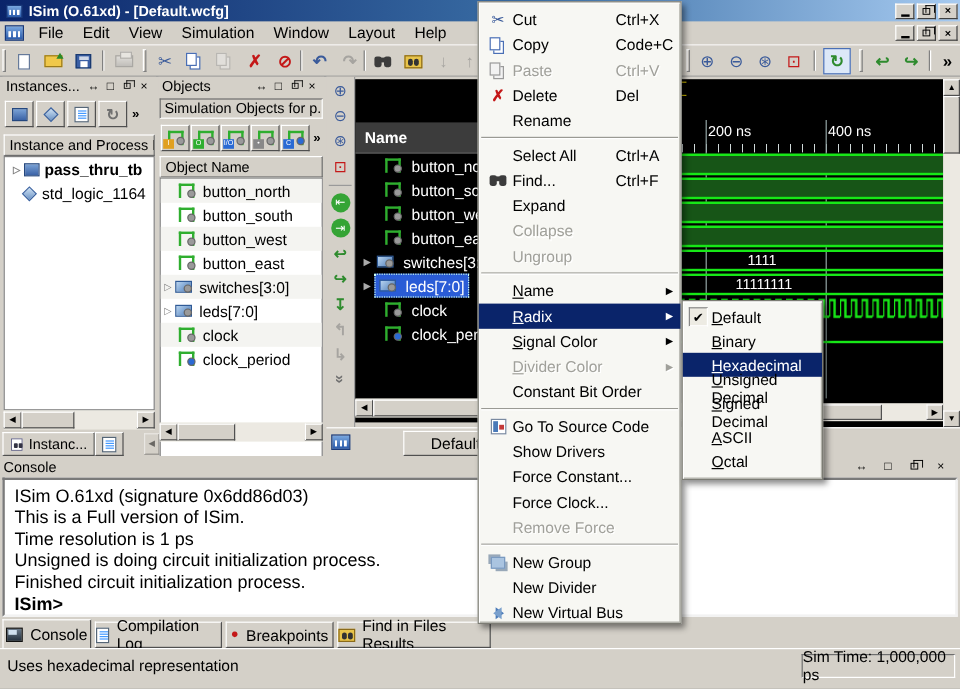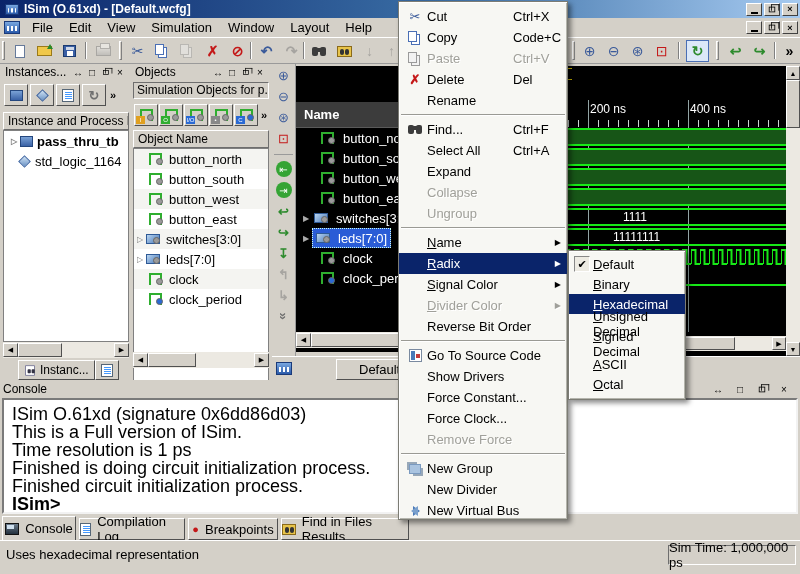--- a/index.html
+++ b/index.html
@@ -102,21 +102,21 @@
 .msep{height:2px;border-top:1px solid #9a9a94;border-bottom:1px solid #fff;margin:3px 2px}
 #sub{left:568px;top:250px;width:118px;height:150px;background:#f7f7f3;border:1px solid #7c7c74;box-shadow:inset 1px 1px 0 #fff,inset -1px -1px 0 #b4b4ac,3px 3px 5px rgba(0,0,0,.45);padding-top:3px;z-index:60}
 .smi{height:20px;display:flex;align-items:center;padding:0 6px 0 2px;font-size:13px}
 .smi .chk{width:22px;display:flex;justify-content:center;align-items:center;flex:none;font-size:11px}
 .chkbox{width:16px;height:16px;border:1px solid;border-color:#888 #fff #fff #888;background:#edebe3;display:flex;align-items:center;justify-content:center;font-size:11px}
 .smi.hl{background:#0a246a;color:#fff}
 .ufl{display:inline-block}
 .ufl::first-letter{text-decoration:underline}
 
 #console{left:0;top:380px;width:800px;height:136px;background:#d4d0c8}
-.cline{font-size:18px;line-height:18px;white-space:pre}
+.cline{font-size:15px;line-height:18px;white-space:pre}
 
 .btab{position:absolute;height:22px;background:#d4d0c8;border:1px solid;border-color:#fff #505050 #505050 #fff;display:flex;align-items:center;justify-content:center;gap:6px;font-size:13px}
 
 #statusbar{left:0;top:540px;width:800px;height:34px;background:#d4d0c8;border-top:1px solid #fff}
 .badge{position:absolute;left:1px;bottom:1px;width:9px;height:8px;color:#fff;font-size:6px;display:flex;align-items:center;justify-content:center}
 </style>
 </head>
 <body>
 
 <div id="page">
@@ -276,21 +276,21 @@
       <div class="lrow" style="padding-left:16px">
         <span class="ic-cube" style="margin-right:6px"></span>
         <span>std_logic_1164</span>
       </div>
     </div>
     <div class="abs sb flex" style="left:1px;top:278px;width:126px;height:16px">
       <span class="sbtn" style="width:15px;height:14px">◀</span>
       <span class="thumb" style="width:44px;height:14px"></span>
       <span class="sbtn" style="width:15px;height:14px;margin-left:auto">▶</span>
     </div>
-    <div class="abs flex" style="left:16px;top:296px;width:144px;height:20px">
+    <div class="abs flex" style="left:0;top:296px;width:144px;height:20px">
       <span class="rb flex" style="height:20px;padding:0 5px;gap:4px;background:#d4d0c8;font-size:12px">
         <span class="ic-sres" style="transform:scale(.8)"></span>
         <span>Instanc...</span>
       </span>
       <span class="rb flex" style="height:20px;width:24px;justify-content:center">
           <span class="ic-log"></span>
         </span>
       <span class="sbtn" style="width:13px;height:18px;margin-left:auto;opacity:.5">◀</span>
       <span class="sbtn" style="width:13px;height:18px">▶</span>
     </div>
@@ -517,21 +517,21 @@
         <span class="ptbtn">↔</span>
         <span class="ptbtn">□</span>
         <span class="ptbtn"><span class="ic-restore" style="display:inline-block;transform:scale(.8)"></span></span>
         <span class="ptbtn">×</span>
       </span>
     </div>
     <div class="abs sunk" style="left:2px;top:18px;width:796px;height:116px;background:#fff;padding:5px 8px">
       <div class="cline">ISim O.61xd (signature 0x6dd86d03)</div>
       <div class="cline">This is a Full version of ISim.</div>
       <div class="cline">Time resolution is 1 ps</div>
-      <div class="cline">Finished is doing circuit initialization process.</div>
+      <div class="cline">Unsigned is doing circuit initialization process.</div>
       <div class="cline">Finished circuit initialization process.</div>
       <div class="cline" style="font-weight:bold">ISim&gt;</div>
     </div>
   </div>
 
   <div class="abs" style="left:0;top:516px;width:800px;height:24px;background:#d4d0c8">
     <span class="btab" style="left:2px;top:0;width:74px;height:24px;border-bottom:none">
         <span class="ic-term"></span>
         <span>Console</span>
       </span>
@@ -579,33 +579,33 @@
         <span class="lbl">Delete</span>
         <span class="sc">Del</span>
       </div>
     <div class="mi">
         <span class="micn"></span>
         <span class="lbl">Rename</span>
         <span class="sc"></span>
       </div>
     <div class="msep"></div>
     <div class="mi">
+        <span class="micn"></span>
+        <span class="lbl">Select All</span>
+        <span class="sc">Ctrl+A</span>
+      </div>
+    <div class="mi">
         <span class="micn">
           <span class="ic-binoc"></span>
         </span>
         <span class="lbl">Find...</span>
         <span class="sc">Ctrl+F</span>
       </div>
     <div class="mi">
         <span class="micn"></span>
-        <span class="lbl">Select All</span>
-        <span class="sc">Ctrl+A</span>
-      </div>
-    <div class="mi">
-        <span class="micn"></span>
         <span class="lbl">Expand</span>
         <span class="sc"></span>
       </div>
     <div class="mi dis">
         <span class="micn"></span>
         <span class="lbl">Collapse</span>
         <span class="sc"></span>
       </div>
     <div class="mi dis">
         <span class="micn"></span>
@@ -628,21 +628,21 @@
         <span class="lbl ufl">Signal Color</span>
         <span class="arr">▶</span>
       </div>
     <div class="mi dis">
         <span class="micn"></span>
         <span class="lbl ufl">Divider Color</span>
         <span class="arr">▶</span>
       </div>
     <div class="mi">
         <span class="micn"></span>
-        <span class="lbl">Reverse Bit Order</span>
+        <span class="lbl">Constant Bit Order</span>
         <span class="sc"></span>
       </div>
     <div class="msep"></div>
     <div class="mi">
         <span class="micn">
           <span class="ic-src"></span>
         </span>
         <span class="lbl">Go To Source Code</span>
         <span class="sc"></span>
       </div>

